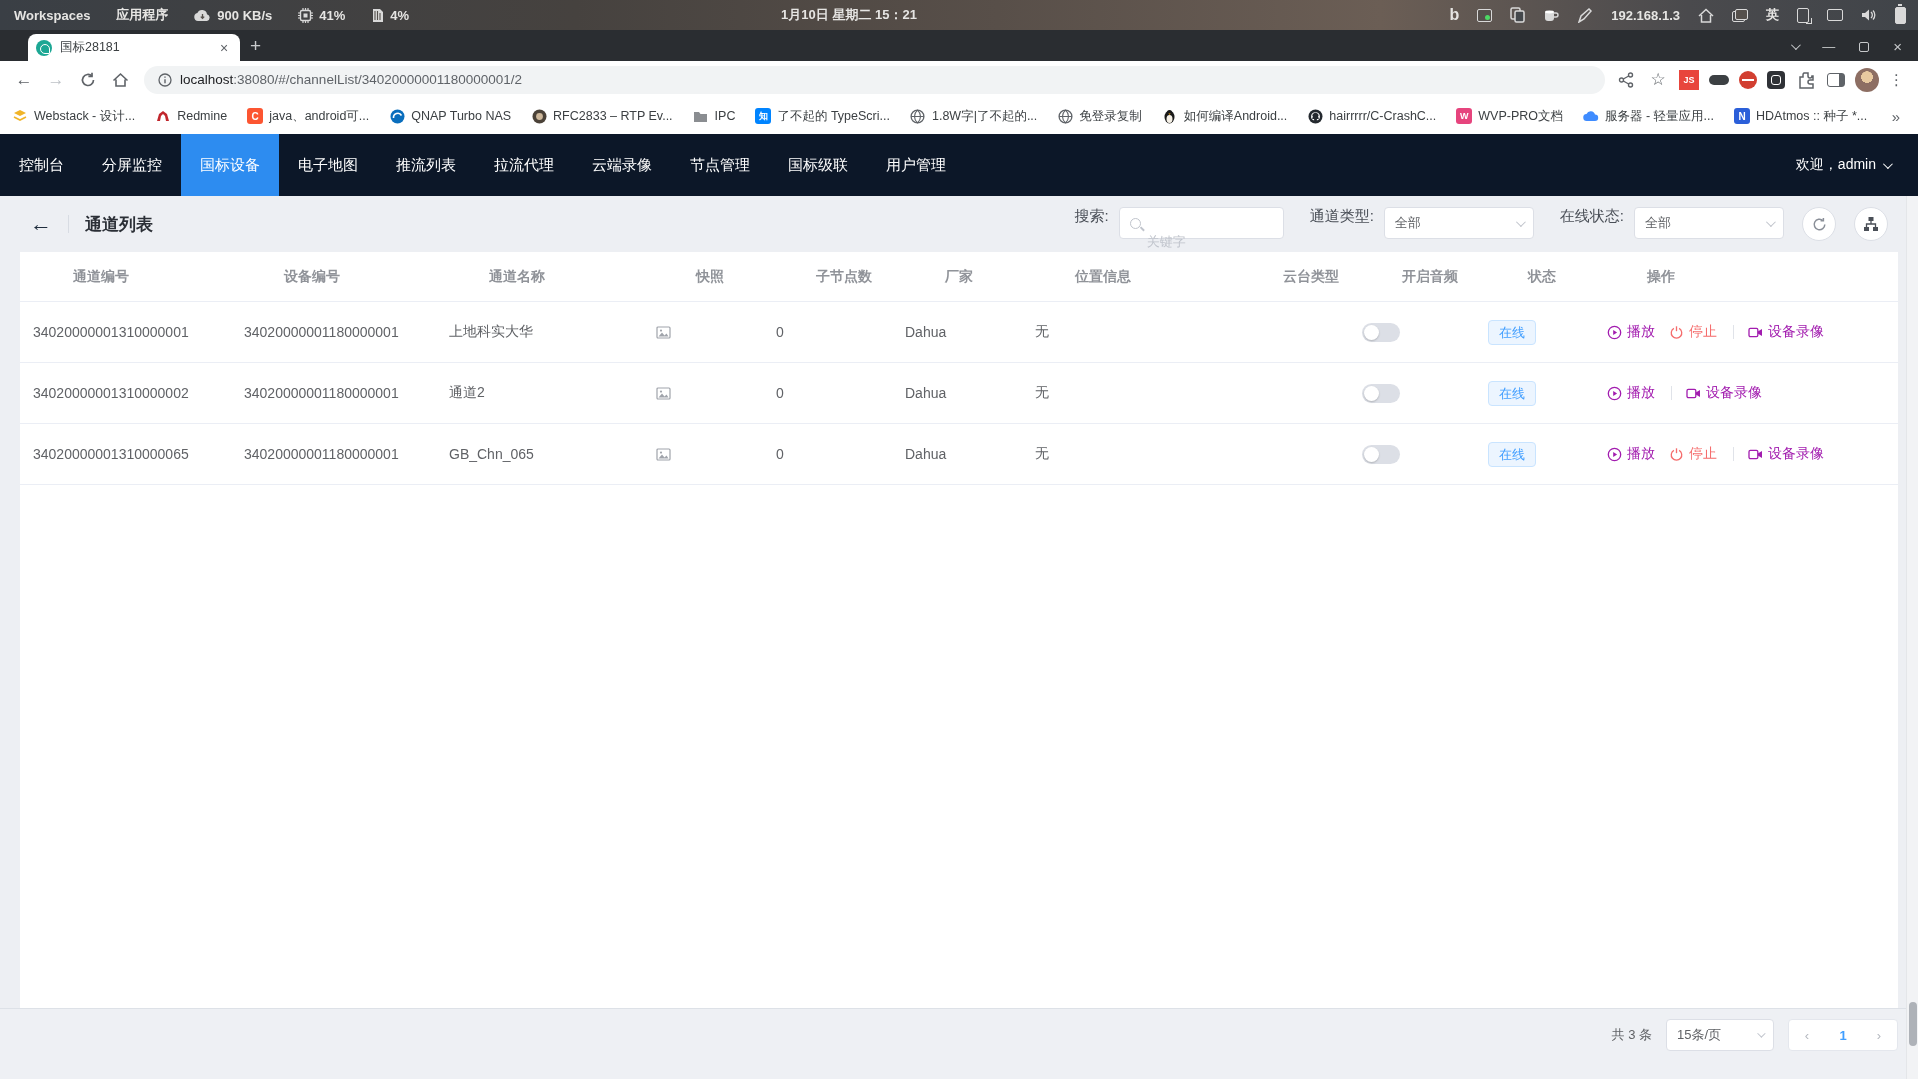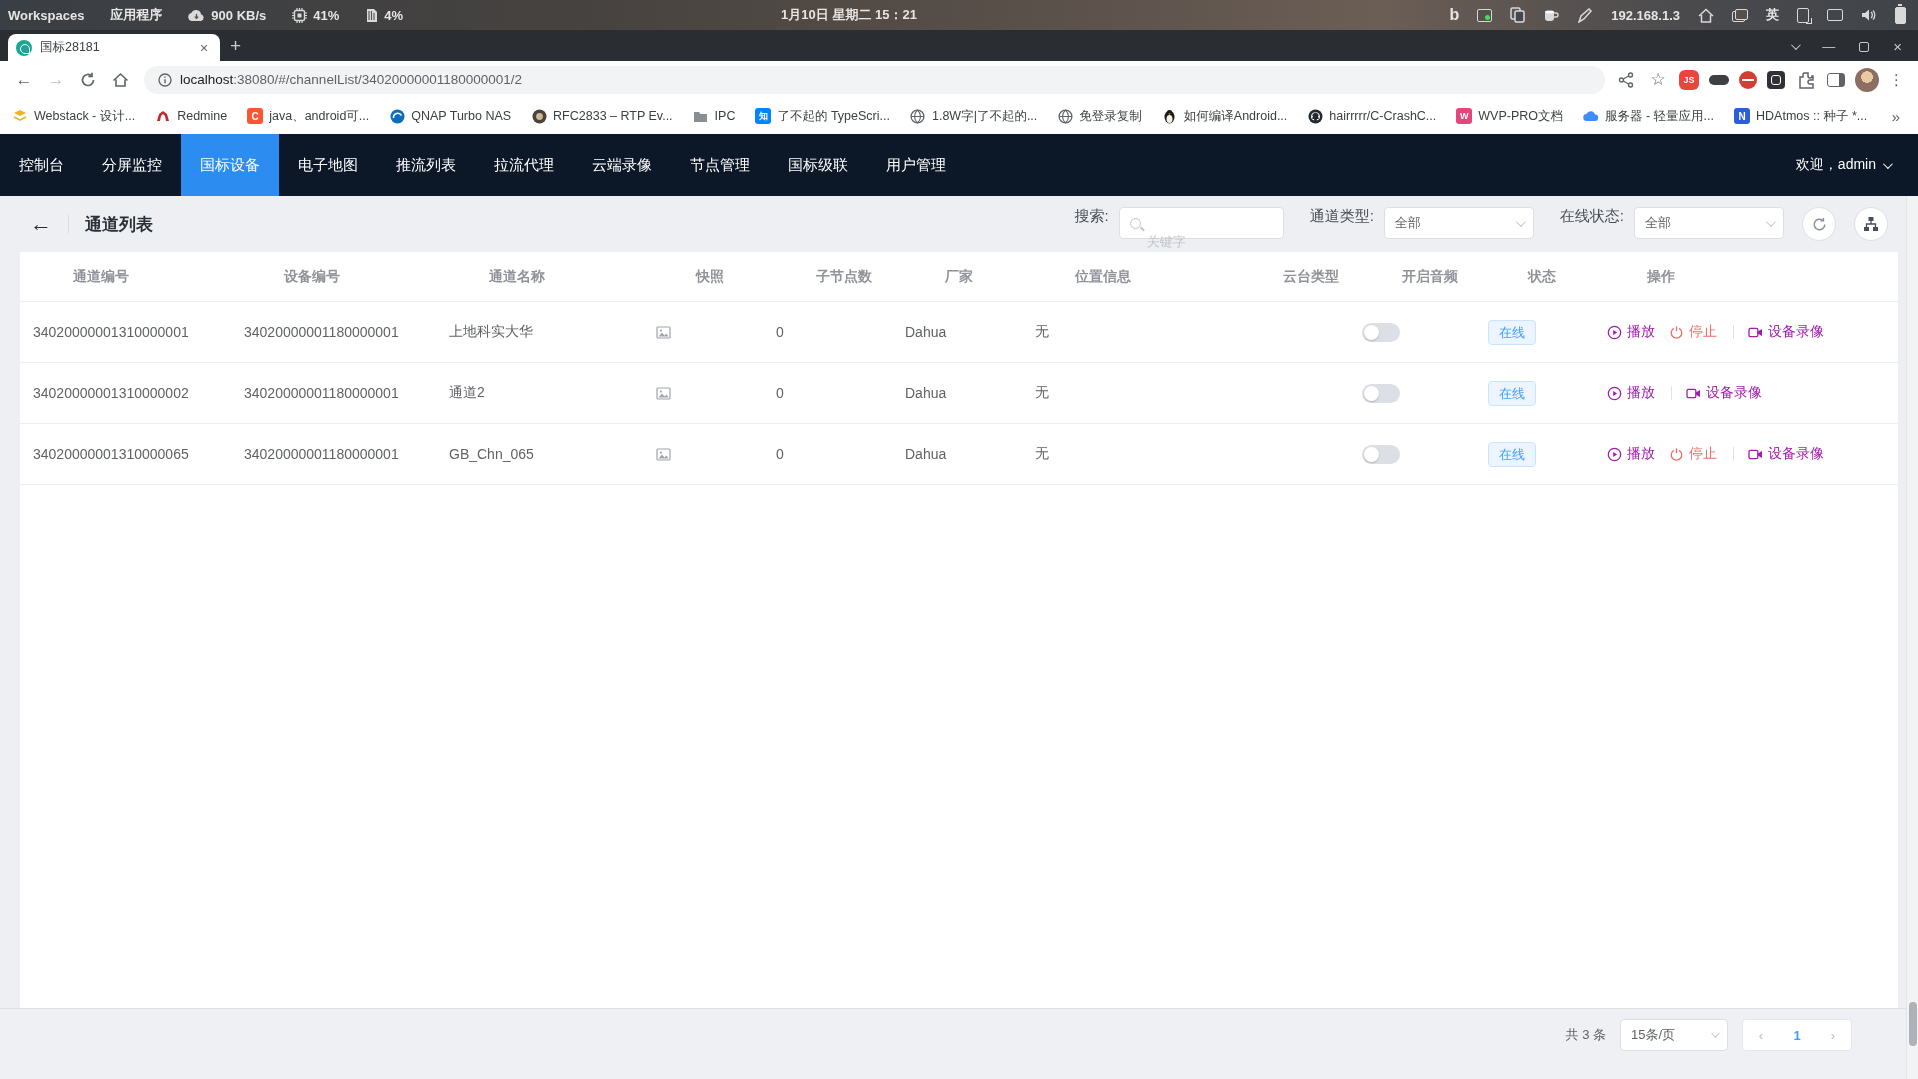--- a/index.html
+++ b/index.html
@@ -4,58 +4,58 @@
 <style>
   * { margin:0; padding:0; box-sizing:border-box; }
   html,body { width:1918px; height:1079px; overflow:hidden; }
   body { font-family:"Liberation Sans","DejaVu Sans",sans-serif; background:#edeff3; position:relative; }
   .band { position:absolute; left:0; width:1918px; }
 
   
   .sysbar { top:0; height:30px; background:linear-gradient(90deg,#3a3f45 0%,#46423f 30%,#584f49 52%,#6b5e55 72%,#4a4a4d 88%,#404449 100%);
             display:flex; align-items:center; color:#e6e5e3; font-size:13px; font-weight:bold; }
   .sysbar .seg { display:flex; align-items:center; gap:6px; }
-  .sys-left { display:flex; align-items:center; gap:26px; padding-left:8px; width:420px; }
+  .sys-left { display:flex; align-items:center; gap:26px; padding-left:14px; width:420px; }
   .sys-center { flex:1; text-align:center; }
   .sys-right { display:flex; align-items:center; gap:18px; padding-right:12px; justify-content:flex-end; width:640px; }
   .sysicon { display:inline-flex; align-items:center; }
   .sysicon svg { display:block; }
   .battery { width:11px; height:17px; border:1.5px solid #d9d9d9; border-radius:2px; position:relative; background:#d9d9d9; }
   .battery::before { content:""; position:absolute; top:-4px; left:2px; width:4px; height:2px; background:#d9d9d9; }
   .screenic { width:16px; height:12px; border:1.5px solid #d9d9d9; border-radius:2px; }
   .wsswitch { position:relative; width:16px; height:13px; }
   .wsswitch::before,.wsswitch::after { content:""; position:absolute; border:1.5px solid #d9d9d9; border-radius:2px; width:11px; height:9px; }
   .wsswitch::before { left:0; bottom:0; } .wsswitch::after { right:0; top:0; background:#55504c; }
   .phoneic { width:12px; height:15px; border:1.5px solid #d9d9d9; border-radius:2px; position:relative; }
   .phoneic::after { content:""; position:absolute; right:-4px; bottom:-2px; width:5px; height:5px; border-right:1.5px solid #d9d9d9; border-bottom:1.5px solid #d9d9d9; }
   .camic { width:15px; height:13px; border:1.5px solid #d9d9d9; border-radius:2px; position:relative; background:#55504c; }
   .camic::after { content:""; position:absolute; right:1px; bottom:1px; width:5px; height:5px; border-radius:50%; background:#4cd964; }
 
   
-  .tabstrip { top:30px; height:31px; background:#2a2d31; display:flex; align-items:flex-end; }
+  .tabstrip { top:30px; height:31px; background:#2a2d31; display:flex; align-items:flex-end;padding-left:20px; }
   .tab { margin-left:8px; width:212px; height:27px; background:#fff; border-radius:8px 8px 0 0; display:flex; align-items:center; padding:0 8px; gap:8px; font-size:12.5px; color:#3c4043; }
   .tab .title { flex:1; white-space:nowrap; overflow:hidden; }
   .favicon { width:16px; height:16px; border-radius:50%; background:#1fa key; background:#1ca794; position:relative; flex:none; }
   .favicon::after { content:""; position:absolute; left:4px; top:4px; width:8px; height:8px; border:1.5px solid #fff; border-radius:50% 50% 0 50%; }
   .tabclose { color:#5f6368; font-size:14px; width:16px; text-align:center; cursor:default; }
   .newtab { color:#c8cacc; font-size:19px; margin-left:10px; margin-bottom:4px; }
   .winctl { margin-left:auto; display:flex; align-items:center; gap:24px; padding-right:16px; margin-bottom:6px; color:#c7c9cb; font-size:13px; }
   .chevdn { width:7px; height:7px; border-right:1.6px solid #c7c9cb; border-bottom:1.6px solid #c7c9cb; transform:rotate(45deg) translateY(-2px); }
   .restoreic { width:10px; height:10px; border:1.5px solid #c7c9cb; border-radius:2px; }
 
   
   .toolbar { top:61px; height:37px; background:#fff; display:flex; align-items:center; padding:0 10px; gap:4px; }
   .navbtn { width:28px; height:28px; display:flex; align-items:center; justify-content:center; font-size:17px; color:#5f6368; border-radius:50%; }
   .navbtn.disabled { color:#bdc1c6; }
   .navbtn svg { display:block; }
   .urlpill { flex:1; height:28px; background:#f1f3f4; border-radius:14px; margin:0 6px; display:flex; align-items:center; padding:0 14px; gap:8px; font-size:13.5px; color:#5f6368; }
   .urlpill .host { color:#202124; }
   .tb-right { display:flex; align-items:center; gap:10px; padding-right:4px; }
   .extic { width:22px; height:22px; display:flex; align-items:center; justify-content:center; }
-  .jsbadge { width:20px; height:20px; background:#e8453c; color:#fff; border-radius:6px; font-size:9px; font-weight:bold; display:flex; align-items:center; justify-content:center; }
+  .jsbadge { width:20px; height:20px; background:#e8453c; color:#fff; border-radius:0; font-size:9px; font-weight:bold; display:flex; align-items:center; justify-content:center; }
   .blockic { width:18px; height:18px; border-radius:50%; background:#d23f31; position:relative; }
   .blockic::after { content:""; position:absolute; left:3px; top:8px; width:12px; height:2.5px; background:#fff; }
   .darksq { width:18px; height:18px; background:#2f3136; border-radius:4px; position:relative; }
   .darksq::after { content:""; position:absolute; inset:4px; border:1.6px solid #fff; border-radius:3px; }
   .maskic { width:20px; height:10px; border-radius:5px; background:#3c4043; }
   .panelic { width:18px; height:14px; border:1.6px solid #5f6368; border-radius:3px; position:relative; }
   .panelic::after { content:""; position:absolute; right:0; top:0; width:5px; height:100%; background:#5f6368; }
   .avatar { width:24px; height:24px; border-radius:50%; background:radial-gradient(circle at 50% 38%, #e8c9a0 0 30%, #8d6e63 31%); }
   .dots { color:#5f6368; font-size:15px; letter-spacing:0; }
 
@@ -101,21 +101,21 @@
   .switch { width:38px; height:19px; border-radius:10px; background:#dcdfe6; position:relative; display:inline-block; }
   .switch::after { content:""; position:absolute; left:2px; top:2px; width:15px; height:15px; border-radius:50%; background:#fff; box-shadow:0 1px 2px rgba(0,0,0,.2); }
   .badge { display:inline-block; padding:5px 10px; background:#ecf5ff; border:1px solid #c9e4ff; color:#409eff; border-radius:4px; font-size:13px; line-height:1; }
   .ops { gap:0; }
   .op { display:inline-flex; align-items:center; gap:5px; font-size:14px; margin-right:14px; }
   .op svg { display:block; }
   .op.blue { color:#a21caf; } .op.red { color:#f56c6c; }
   .opdiv { width:1px; height:14px; background:#e0e3e9; margin:0 14px 0 2px; display:inline-block; }
 
   
-  .footer { top:1008px; height:71px; background:#eef0f4; border-top:1px solid #dde1e7; display:flex; align-items:flex-start; justify-content:flex-end; padding:10px 66px 0 0; gap:14px; font-size:13px; color:#606266; }
+  .footer { top:1008px; height:71px; background:#eef0f4; border-top:1px solid #dde1e7; display:flex; align-items:flex-start; justify-content:flex-end; padding:10px 20px 0 0; gap:14px; font-size:13px; color:#606266; }
   .footer .total { line-height:32px; }
   .sizesel { width:108px; height:32px; background:#fff; border:1px solid #dcdfe6; border-radius:4px; display:flex; align-items:center; padding:0 10px; color:#606266; }
   .sizesel .chevd { margin-left:auto; width:6px; height:6px; border-right:1.3px solid #c0c4cc; border-bottom:1.3px solid #c0c4cc; transform:rotate(45deg) translateY(-2px); }
   .pager { height:32px; background:#fff; border:1px solid #e4e7ed; border-radius:4px; display:flex; align-items:center; }
   .pager > span { width:36px; text-align:center; font-size:13px; color:#b4b8bf; }
   .pager .cur { color:#409eff; font-weight:bold; }
 
   
   .vscroll { position:absolute; top:196px; bottom:0; right:0; width:12px; background:#f2f3f5; border-left:1px solid #e4e6e9; }
   .vscroll .thumb { position:absolute; left:2px; width:8px; top:806px; height:44px; border-radius:4px; background:#aeb2b8; }

